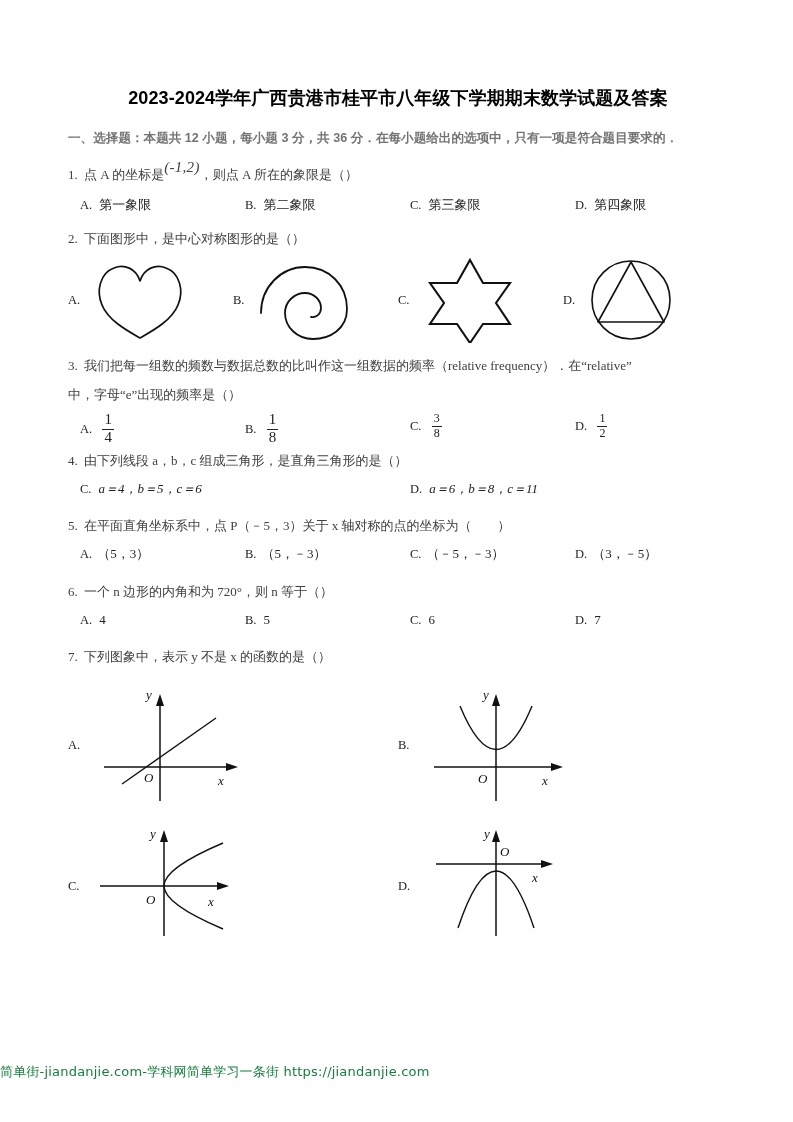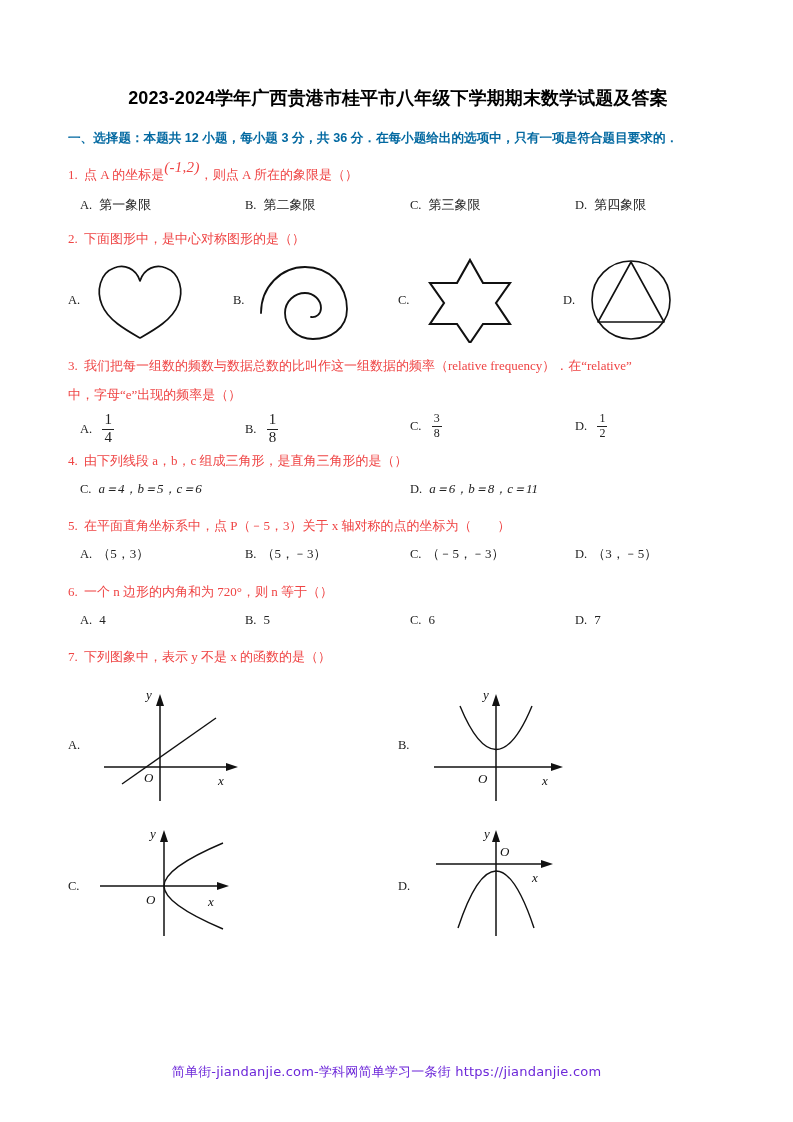--- a/index.html
+++ b/index.html
@@ -40,30 +40,30 @@
     margin: 0 0 17px 0;
     line-height: 1.2;
   }
 
   
   .section-line {
     font-family: "Liberation Sans", "DejaVu Sans", sans-serif;
     font-weight: bold;
     font-size: 12.6px;
     line-height: 1.85;
-    color: #0369a1;
+    color: #737373;
     margin-bottom: 10px;
     text-align: justify;
   }
 
   
   .q-stem {
     font-size: 13px;
     line-height: 1.85;
-    color: #ef4444;
+    color: #404040;
     margin-top: 11px;
     margin-bottom: 3px;
     display: block;
   }
   .q-stem .num { margin-right: 3px; }
   .ital { font-style: italic; font-family: "Liberation Serif", serif; }
 
   
   .raised-coord {
     display: inline-block;
@@ -152,24 +152,23 @@
     margin-right: 2px;
   }
   .graph-cell svg { display: block; }
 
   
   .footer {
     position: absolute;
     left: 0;
     top: 1063px;
     width: 773px;
-    text-align: center;
     font-family: "DejaVu Sans", "Liberation Sans", sans-serif;
     font-size: 13px;
-    color: #6d28d9;
+    color: #15803d;
     letter-spacing: 0.2px;
   }
 </style>
 </head>
 <body>
 
 <div class="page">
   <div class="content">
 
     <div class="doc-title">2023-2024学年广西贵港市桂平市八年级下学期期末数学试题及答案</div>

